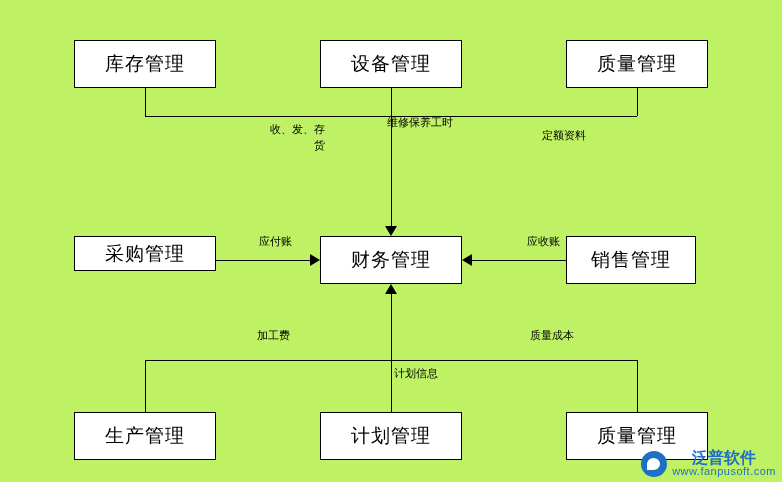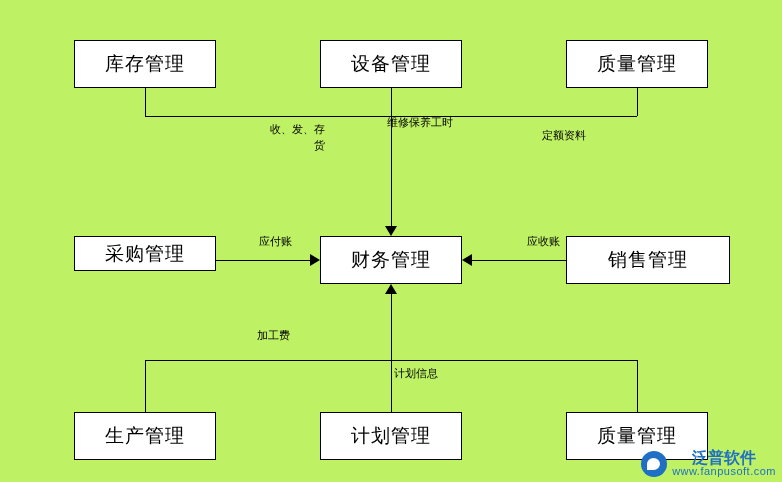--- a/index.html
+++ b/index.html
@@ -126,21 +126,21 @@
 <body>
 
 <div id="canvas">
 
   <div class="node" style="left:74px;top:40px;width:142px;height:48px;">库存管理</div>
   <div class="node" style="left:320px;top:40px;width:142px;height:48px;">设备管理</div>
   <div class="node" style="left:566px;top:40px;width:142px;height:48px;">质量管理</div>
 
   <div class="node" style="left:74px;top:236px;width:142px;height:35px;">采购管理</div>
   <div class="node" style="left:320px;top:236px;width:142px;height:48px;">财务管理</div>
-  <div class="node" style="left:566px;top:236px;width:164px;height:48px;">销售管理</div>
+  <div class="node" style="left:566px;top:236px;width:130px;height:48px;">销售管理</div>
 
   <div class="node" style="left:320px;top:412px;width:142px;height:48px;">计划管理</div>
   <div class="node" style="left:74px;top:412px;width:142px;height:48px;">生产管理</div>
   <div class="node" style="left:566px;top:412px;width:142px;height:48px;">质量管理</div>
 
   <div class="wire v" style="left:145px;top:88px;height:28px;"></div>
 
   <div class="wire v" style="left:637px;top:88px;height:28px;"></div>
 
   <div class="wire h" style="left:145px;top:116px;width:492px;"></div>
@@ -162,20 +162,21 @@
 
   <div class="edge-label" style="left:215px;top:122px;width:110px;">收、发、存
 货</div>
   <div class="edge-label" style="left:333px;top:115px;width:120px;">维修保养工时</div>
   <div class="edge-label" style="left:490px;top:128px;width:96px;">定额资料</div>
 
   <div class="edge-label" style="left:220px;top:234px;width:72px;">应付账</div>
   <div class="edge-label" style="left:488px;top:234px;width:72px;">应收账</div>
 
   <div class="edge-label" style="left:218px;top:328px;width:72px;">加工费</div>
+  <div class="edge-label" style="left:478px;top:328px;width:96px;">质量成本</div>
   <div class="edge-label" style="left:342px;top:366px;width:96px;">计划信息</div>
 
   <div id="watermark">
     <div class="wm-logo"></div>
     <div class="wm-text">
       <span class="wm-cn">泛普软件</span>
       <span class="wm-en">www.fanpusoft.com</span>
     </div>
   </div>
 

